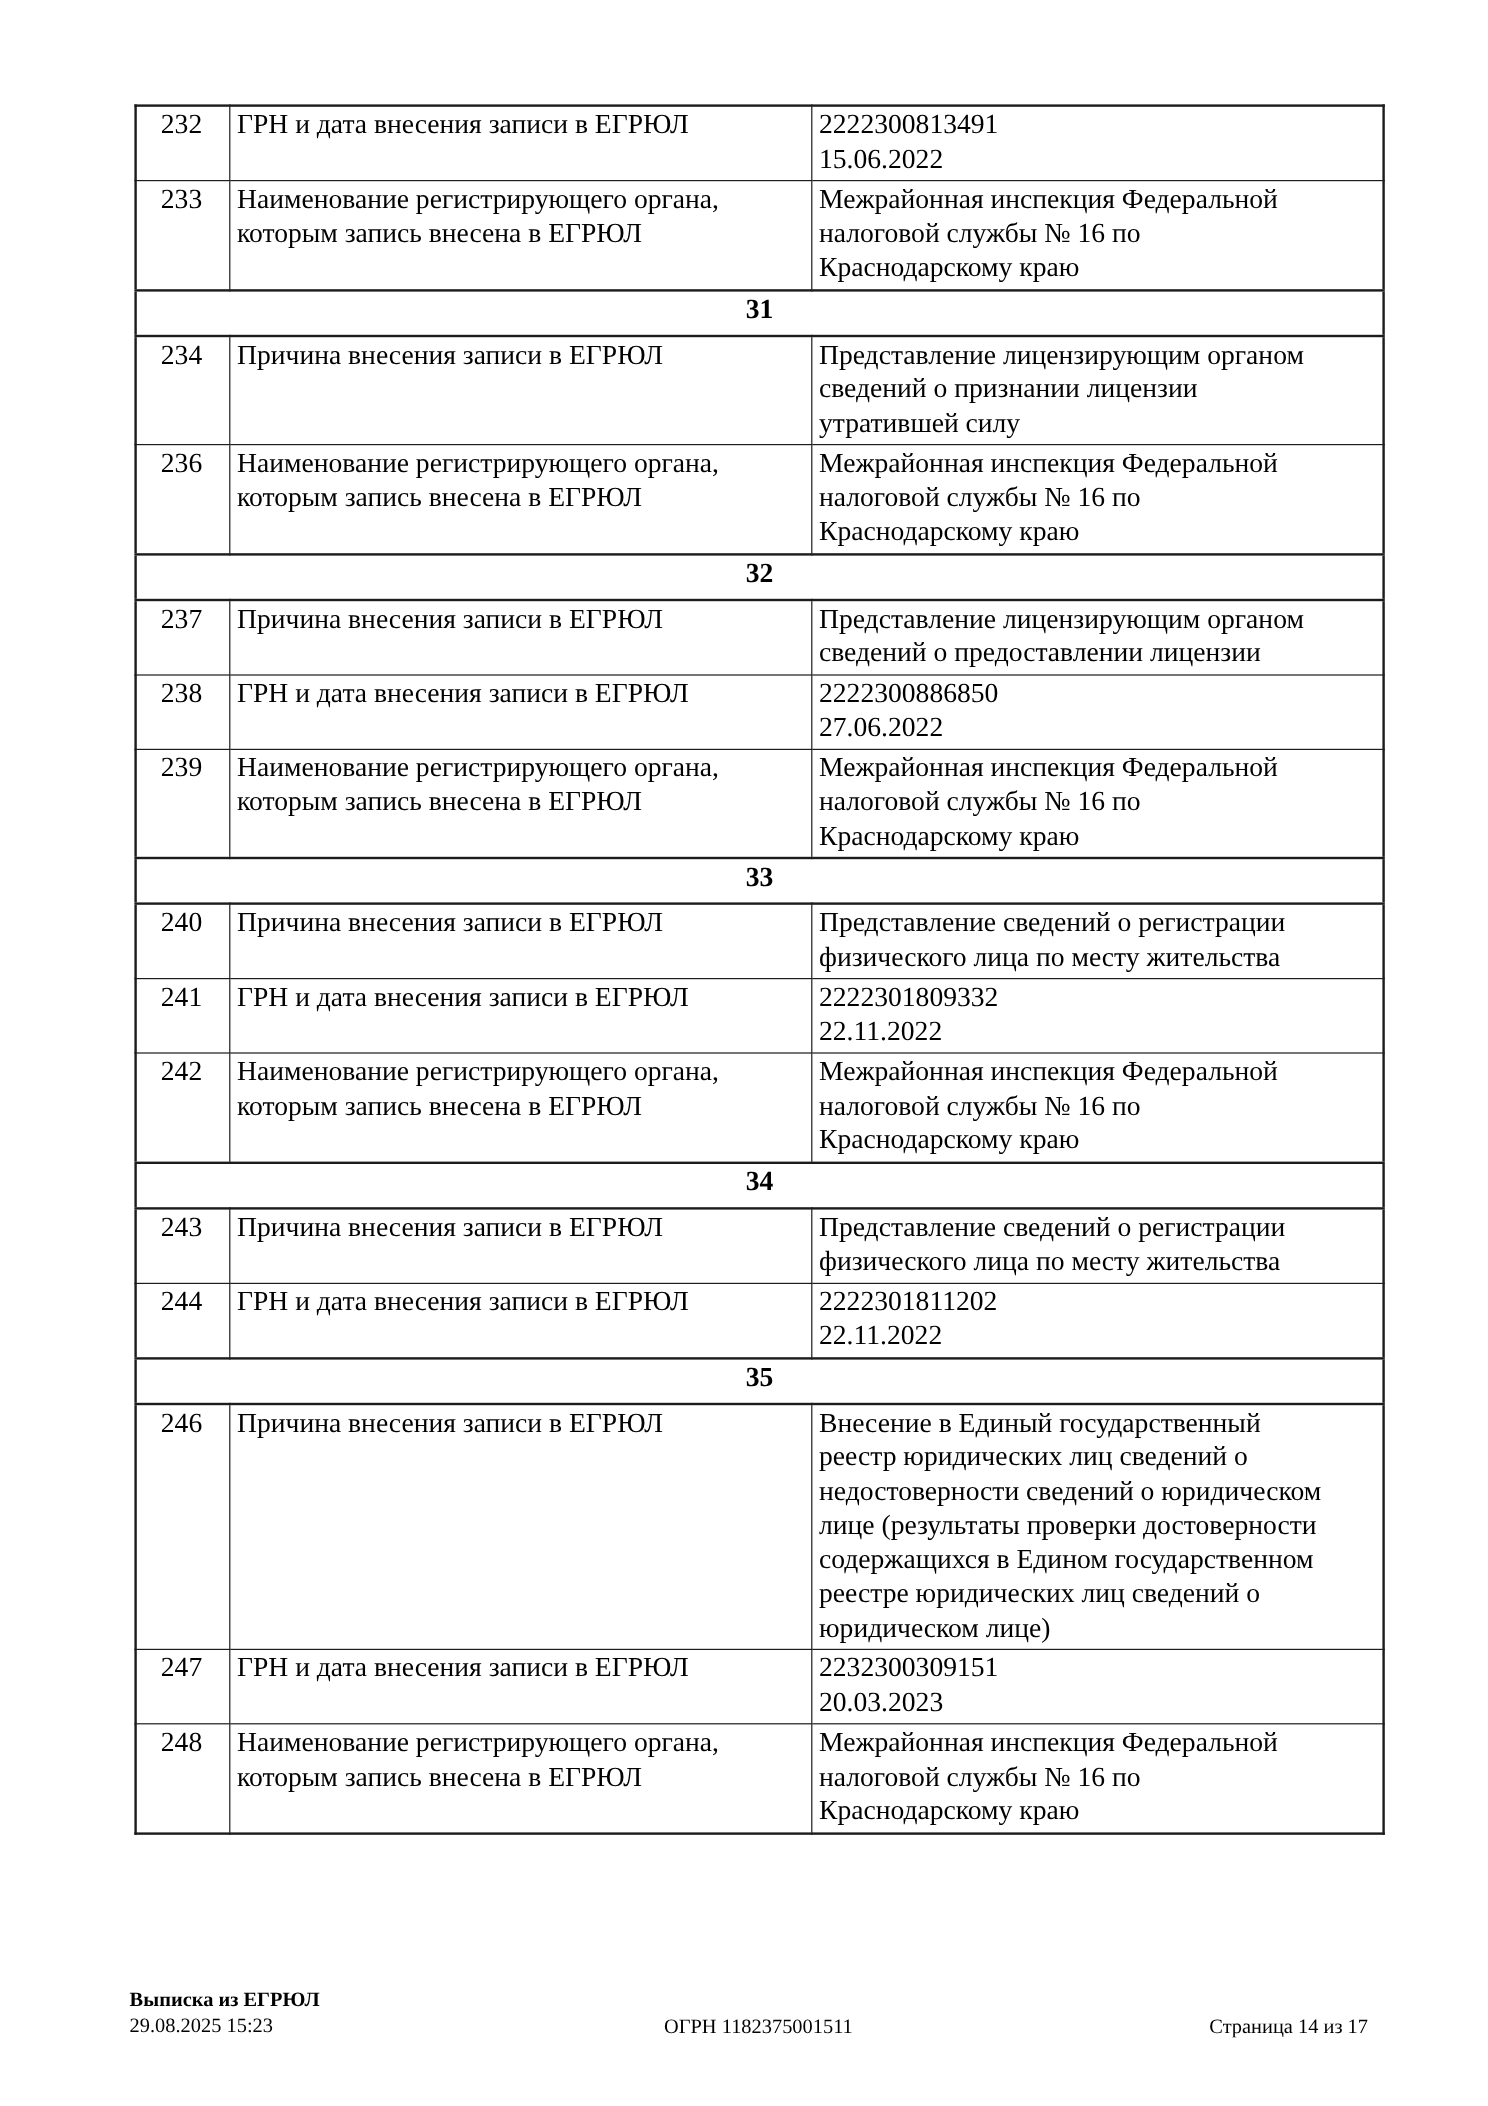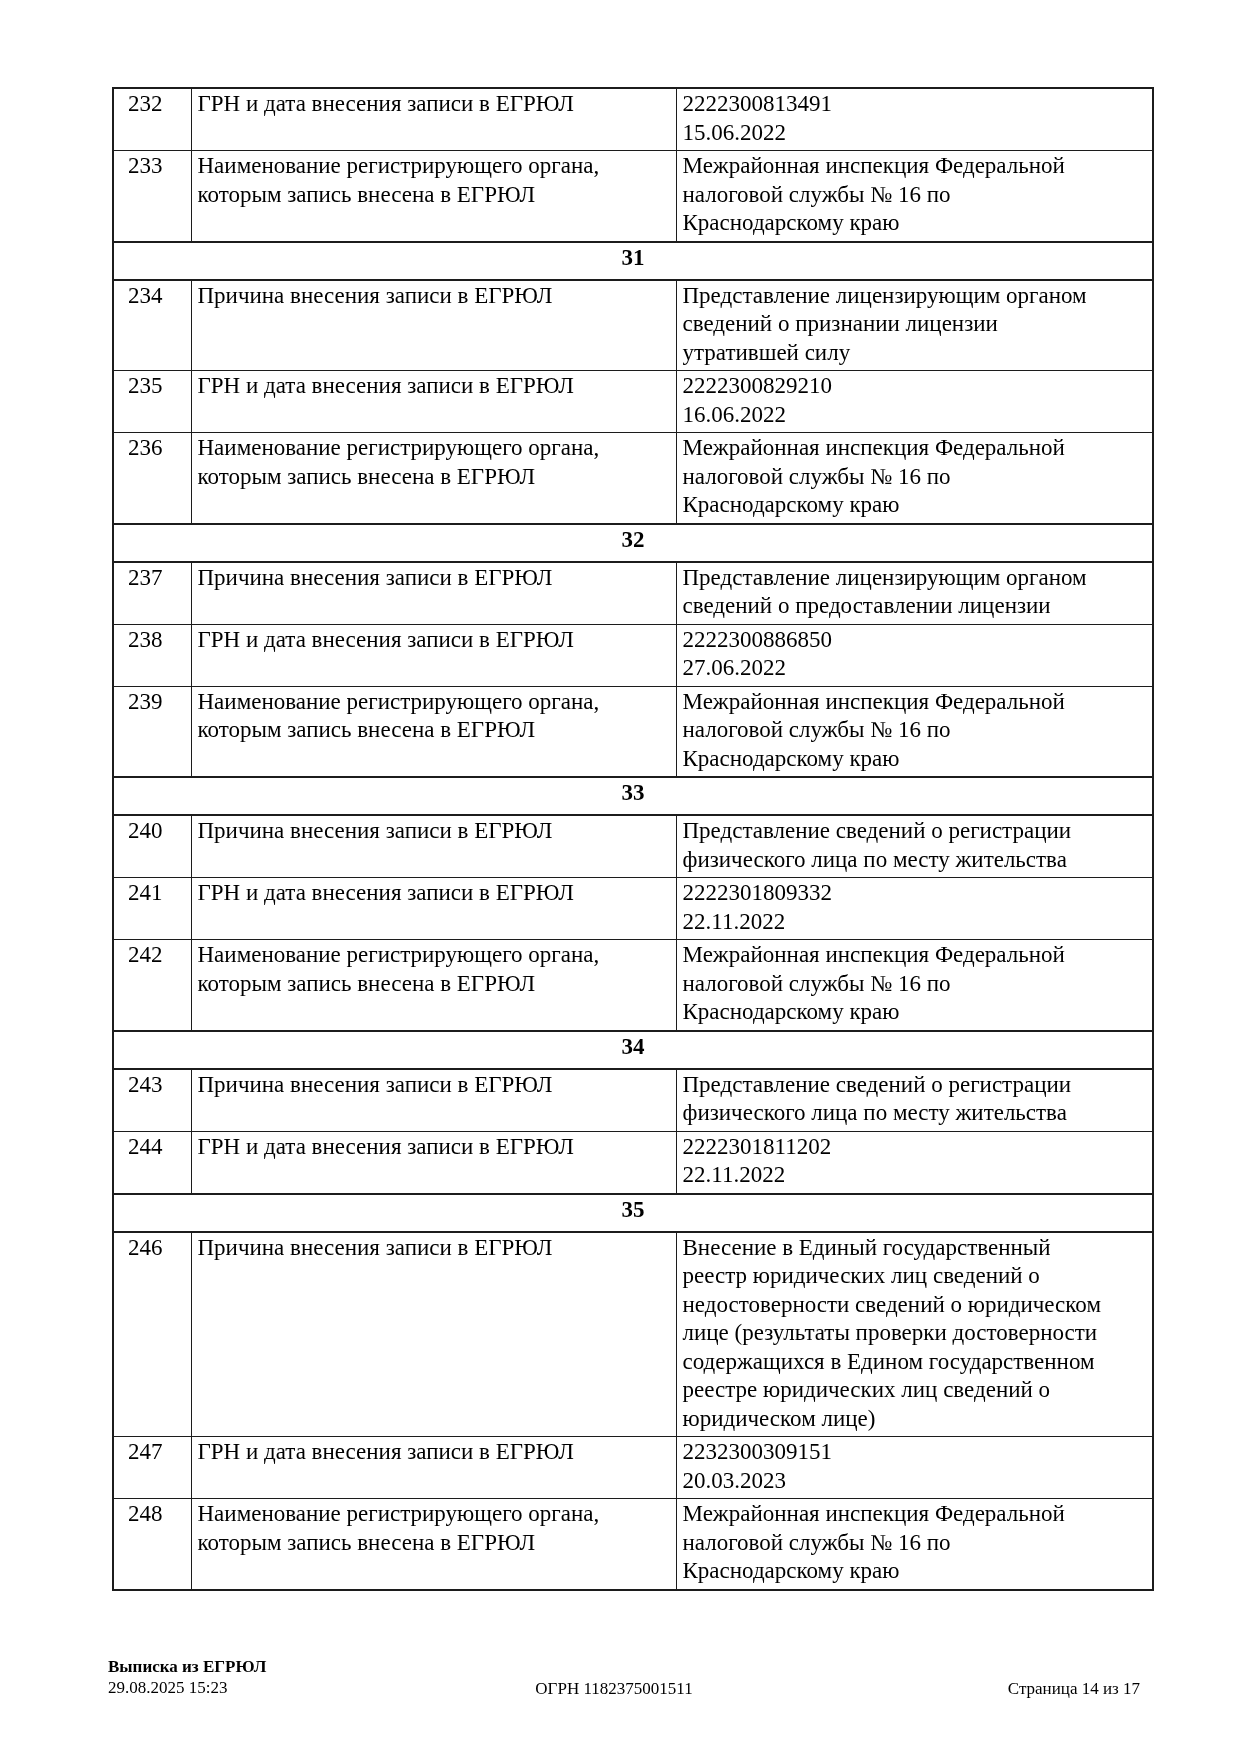--- a/index.html
+++ b/index.html
@@ -20,37 +20,37 @@
   }
   .doc-table td {
     border:1px solid #1c1c1c;
     vertical-align:top;
     font-size:23px;
     line-height:28.5px;
     padding:1px 6px 3px 6px;
     overflow:hidden;
   }
   .doc-table { border:2px solid #1c1c1c; }
-  td.num { text-align:left; padding-left:14px; padding-right:2px; }
+  td.num { text-align:center; padding-left:0; padding-right:2px; }
   td.lbl, td.val { white-space:pre-line;margin-top:44px; }
   tr.section { height:38px; }
   tr.section td {
     border-top:2px solid #1c1c1c;
     border-bottom:2px solid #1c1c1c;
     text-align:center;
     font-weight:bold;
     padding:1px 0 2px 0;
   }
   .footer-left {
     position:absolute; left:108px; top:1656px;
     font-size:17px; line-height:21px;
   }
   .footer-left .line1 { font-weight:bold; }
   .footer-center {
-    position:absolute; left:94px; top:1678px; width:1040px;
+    position:absolute; left:112px; top:1678px; width:1040px;
     text-align:center; font-size:17px; line-height:21px;
   }
   .footer-right {
     position:absolute; right:100px; top:1678px;
     font-size:17px; line-height:21px;
   }
 </style>
 </head>
 <body>
 
@@ -77,26 +77,20 @@
       </tr>
       <tr class="section">
         <td colspan="3">31</td>
       </tr>
       <tr>
         <td class="num">234</td>
         <td class="lbl">Причина внесения записи в ЕГРЮЛ</td>
         <td class="val">Представление лицензирующим органом
 сведений о признании лицензии
 утратившей силу</td>
-      </tr>
-      <tr>
-        <td class="num">235</td>
-        <td class="lbl">ГРН и дата внесения записи в ЕГРЮЛ</td>
-        <td class="val">2222300829210
-16.06.2022</td>
       </tr>
       <tr>
         <td class="num">236</td>
         <td class="lbl">Наименование регистрирующего органа,
 которым запись внесена в ЕГРЮЛ</td>
         <td class="val">Межрайонная инспекция Федеральной
 налоговой службы № 16 по
 Краснодарскому краю</td>
       </tr>
       <tr class="section">

